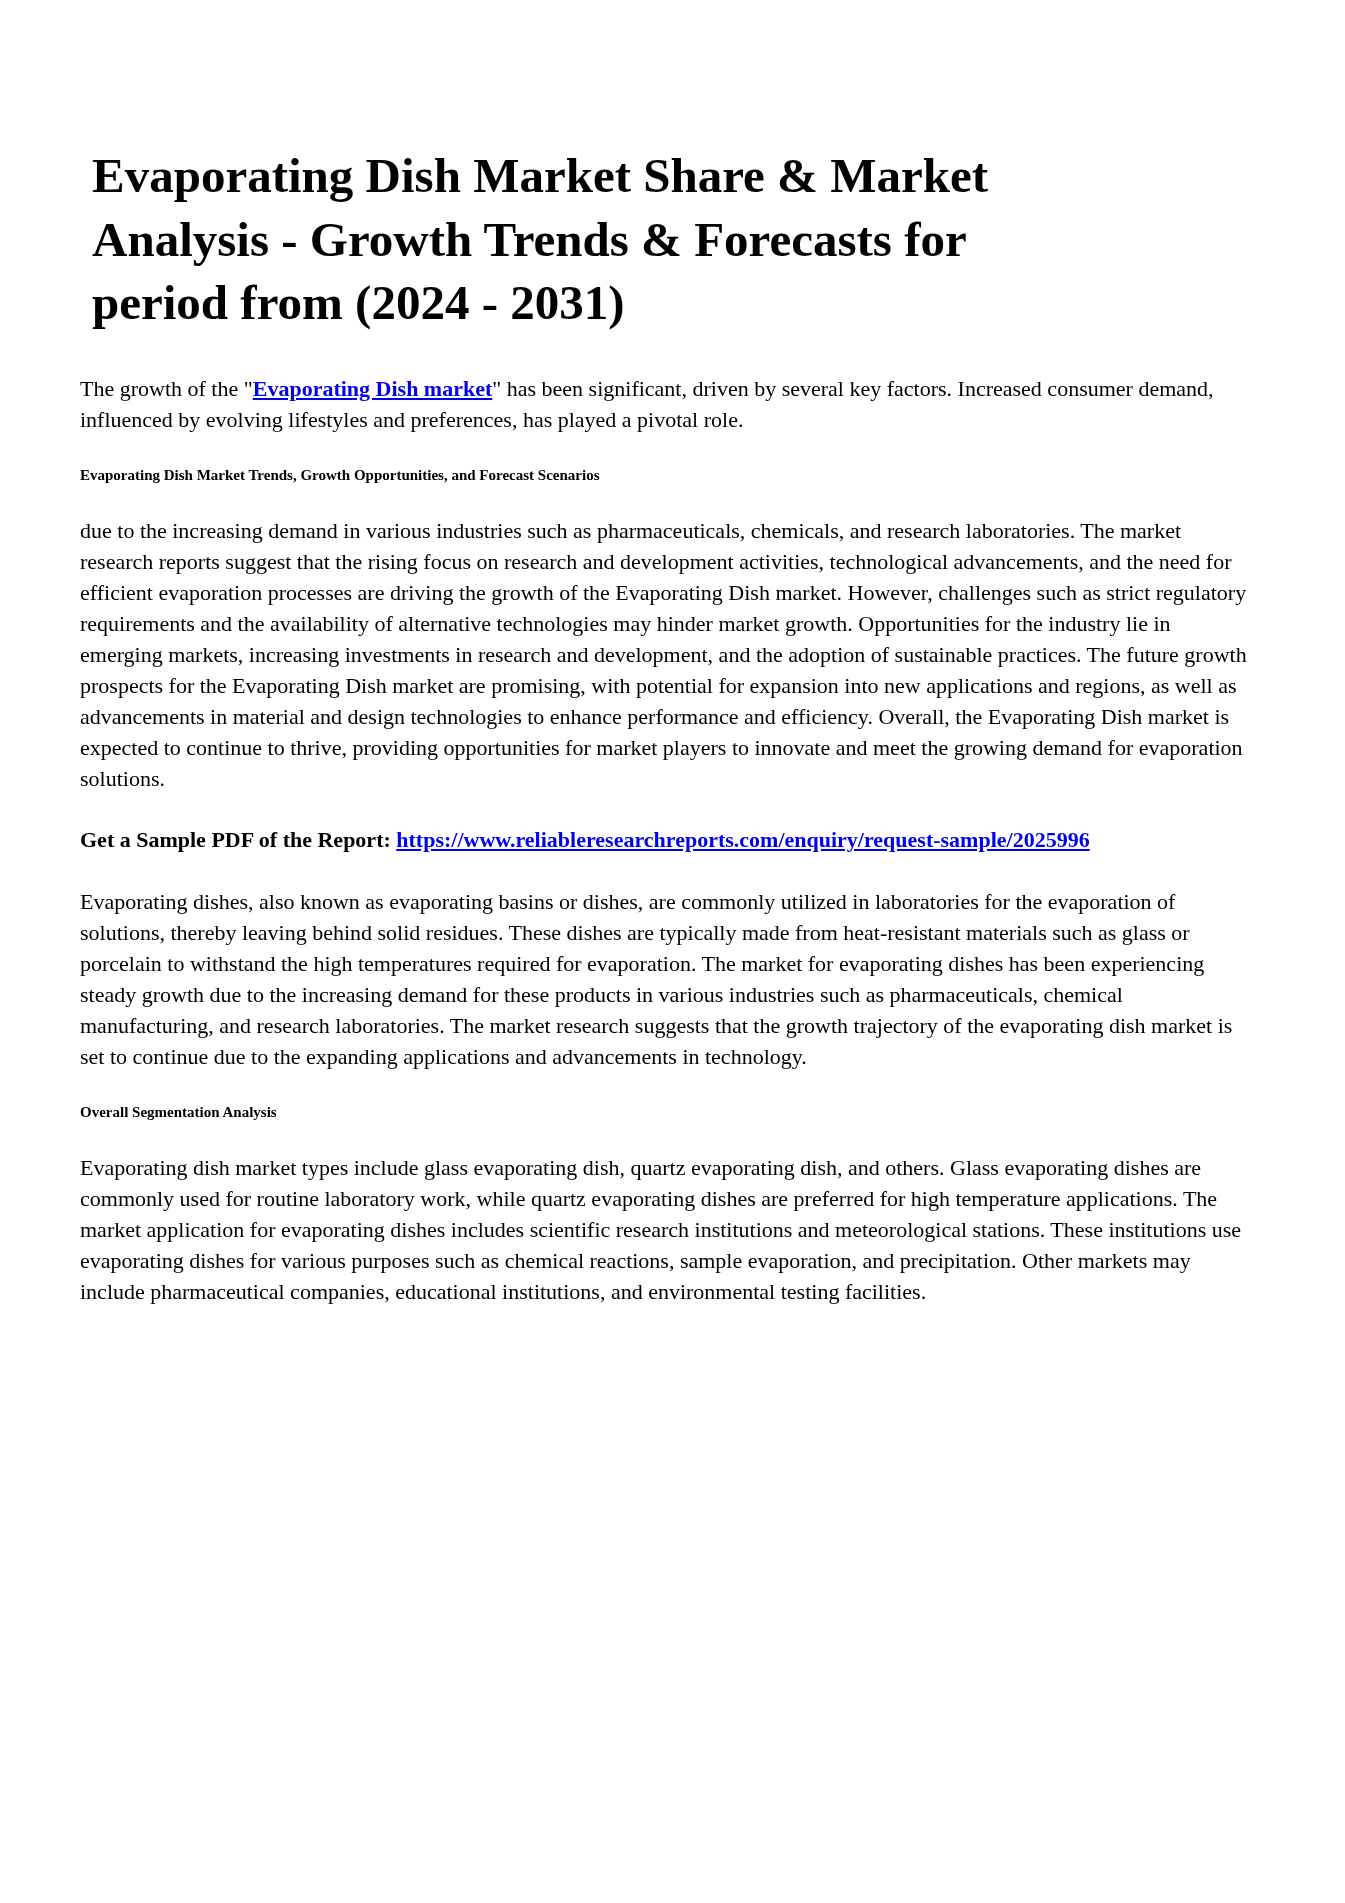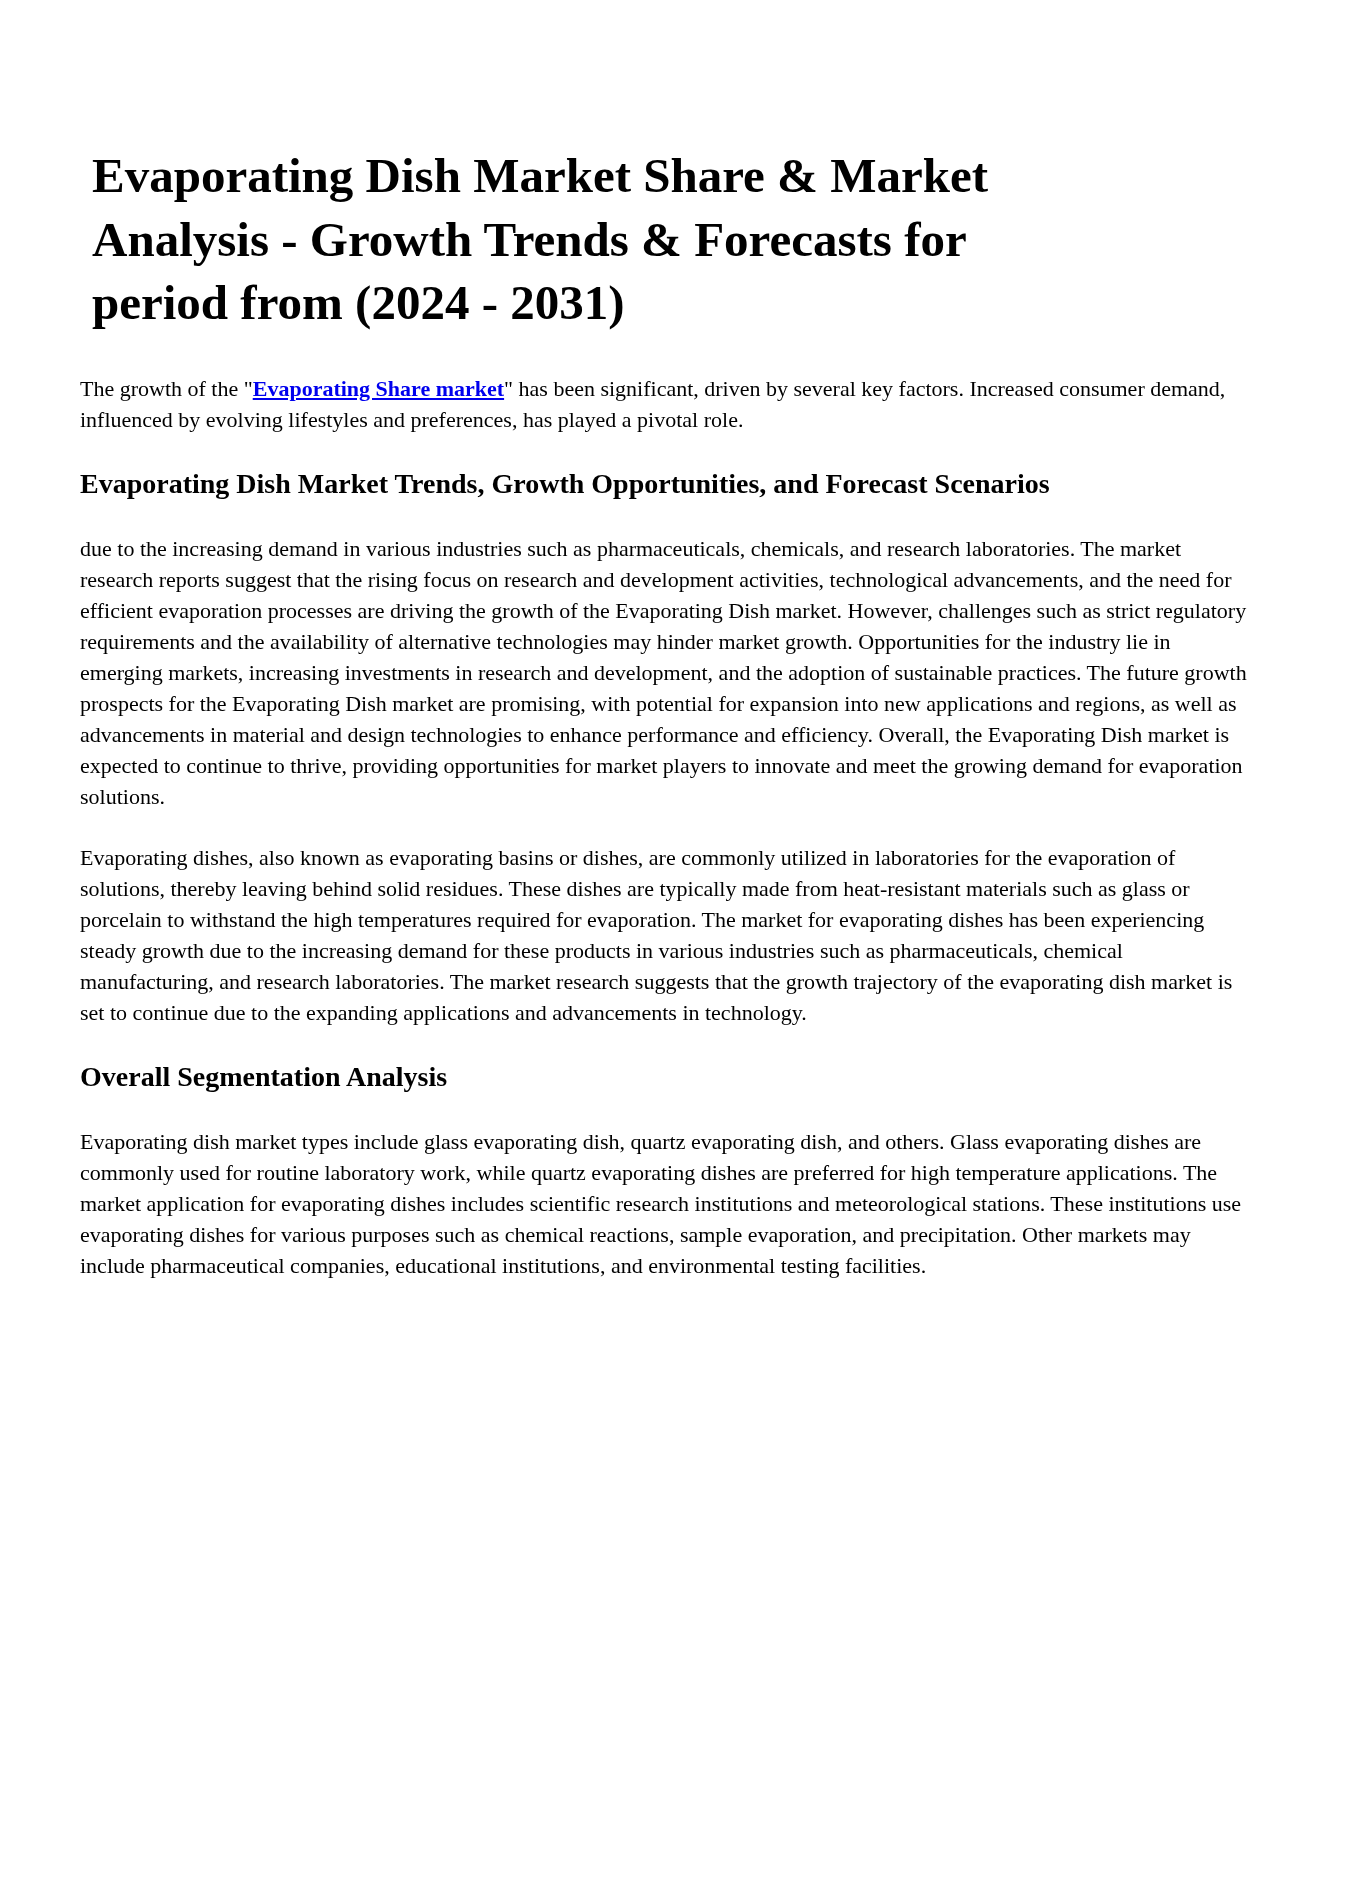--- a/index.html
+++ b/index.html
@@ -25,21 +25,21 @@
     margin: 0 0 38px 12px;
     max-width: 985px;
     letter-spacing: 0;
   }
   p.body-text {
     font-size: 22px;
     line-height: 1.41;
     margin: 0 0 30px 0;
   }
   h2.section-heading {
-    font-size: 28px;
+    font-size: 15px;
     line-height: 1.35;
     font-weight: bold;
     margin: 0 0 30px 0;
   }
   a.doc-link {
     color: #0000EE;
     font-weight: bold;
     text-decoration: underline;
     cursor: pointer;
     overflow-wrap: break-word;
@@ -49,27 +49,30 @@
   }
 </style>
 </head>
 <body>
 
 <article class="page">
 
   <h1 class="title">Evaporating Dish Market Share &amp; Market Analysis - Growth Trends &amp; Forecasts for period from (2024 - 2031)</h1>
 
   <p class="body-text">
-    <span>The growth of the "</span><a class="doc-link" href="#">Evaporating Share market</a><span>" has been significant, driven by several key factors. Increased consumer demand, influenced by evolving lifestyles and preferences, has played a pivotal role.</span>
+    <span>The growth of the "</span><a class="doc-link" href="#">Evaporating Dish market</a><span>" has been significant, driven by several key factors. Increased consumer demand, influenced by evolving lifestyles and preferences, has played a pivotal role.</span>
   </p>
 
   <h2 class="section-heading">Evaporating Dish Market Trends, Growth Opportunities, and Forecast Scenarios</h2>
 
   <p class="body-text">due to the increasing demand in various industries such as pharmaceuticals, chemicals, and research laboratories. The market research reports suggest that the rising focus on research and development activities, technological advancements, and the need for efficient evaporation processes are driving the growth of the Evaporating Dish market. However, challenges such as strict regulatory requirements and the availability of alternative technologies may hinder market growth. Opportunities for the industry lie in emerging markets, increasing investments in research and development, and the adoption of sustainable practices. The future growth prospects for the Evaporating Dish market are promising, with potential for expansion into new applications and regions, as well as advancements in material and design technologies to enhance performance and efficiency. Overall, the Evaporating Dish market is expected to continue to thrive, providing opportunities for market players to innovate and meet the growing demand for evaporation solutions.</p>
 
+  <p class="body-text">
+    <span class="bold">Get a Sample PDF of the Report: </span><a class="doc-link" href="#">https://www.reliableresearchreports.com/enquiry/request-sample/2025996</a>
+  </p>
 
 
   <p class="body-text">Evaporating dishes, also known as evaporating basins or dishes, are commonly utilized in laboratories for the evaporation of solutions, thereby leaving behind solid residues. These dishes are typically made from heat-resistant materials such as glass or porcelain to withstand the high temperatures required for evaporation. The market for evaporating dishes has been experiencing steady growth due to the increasing demand for these products in various industries such as pharmaceuticals, chemical manufacturing, and research laboratories. The market research suggests that the growth trajectory of the evaporating dish market is set to continue due to the expanding applications and advancements in technology.</p>
 
 
   <h2 class="section-heading">Overall Segmentation Analysis</h2>
 
   <p class="body-text">Evaporating dish market types include glass evaporating dish, quartz evaporating dish, and others. Glass evaporating dishes are commonly used for routine laboratory work, while quartz evaporating dishes are preferred for high temperature applications. The market application for evaporating dishes includes scientific research institutions and meteorological stations. These institutions use evaporating dishes for various purposes such as chemical reactions, sample evaporation, and precipitation. Other markets may include pharmaceutical companies, educational institutions, and environmental testing facilities.</p>
 
 </article>

